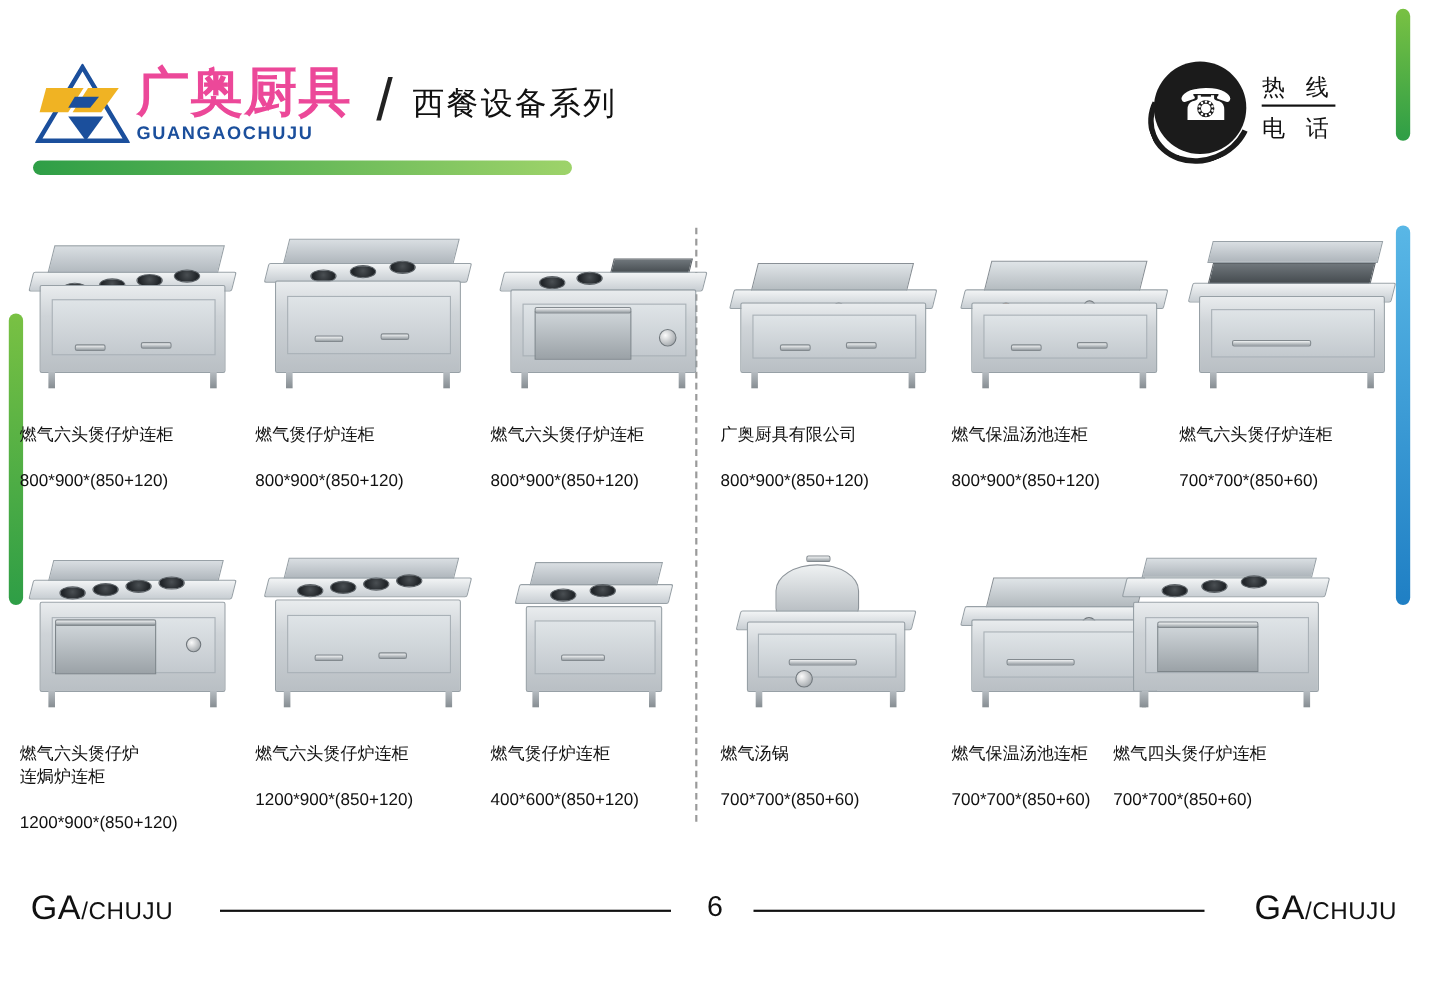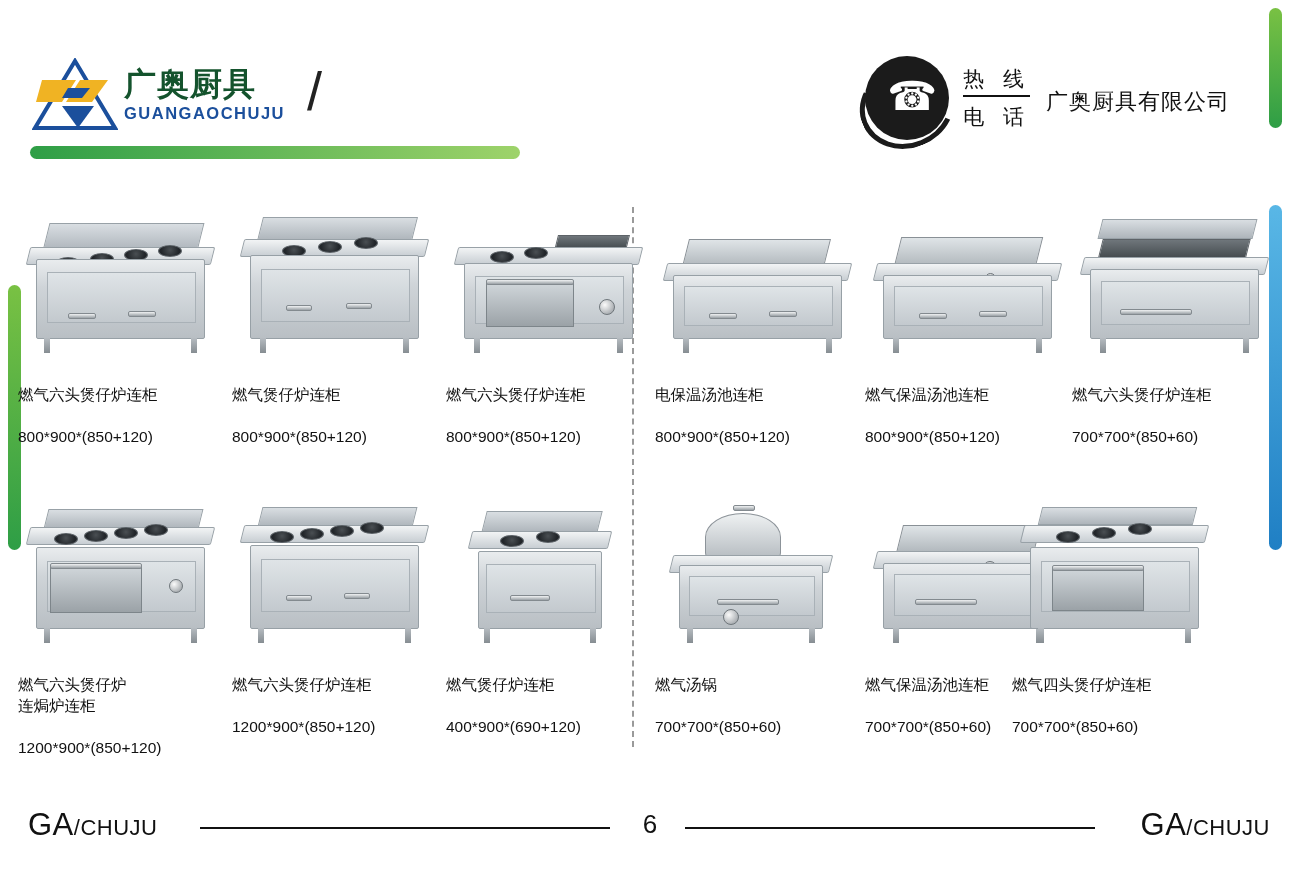--- a/index.html
+++ b/index.html
@@ -56,23 +56,23 @@
     align-items: center;
   }
   .logo-mark {
     width: 86px;
     height: 74px;
     position: relative;
     margin-right: 6px;
   }
   .logo-mark svg { position: absolute; left: 0; top: 0; }
   .logo-text-cn {
-    font-size: 32px;
+    font-size: 48px;
     font-weight: bold;
-    color: #14532d;
+    color: #ec4899;
     letter-spacing: 1px;
     line-height: 1;
     font-family: "DejaVu Sans", sans-serif;
   }
   .logo-text-en {
     font-size: 16.5px;
     font-weight: bold;
     color: #1b4f9c;
     letter-spacing: 1.5px;
     line-height: 1;
@@ -357,34 +357,34 @@
         <polygon points="48,22 76,22 60,44 34,44" fill="#f0b323"></polygon>
         <polygon points="30,48 62,48 46,70" fill="#1b4f9c"></polygon>
         <polygon points="36,30 58,30 50,40 30,40" fill="#1b4f9c"></polygon>
       </svg>
     </div>
     <div>
       <div class="logo-text-cn">广奥厨具</div>
       <div class="logo-text-en">GUANGAOCHUJU</div>
     </div>
     <div class="logo-slash">/</div>
+    <div class="series-title">西餐设备系列</div>
   </div>
   <div class="header-underline"></div>
 
   <div class="hotline">
     <div class="phone-badge">
       <div class="swoosh"></div>
       <div class="handset">☎</div>
     </div>
     <div class="hotline-words">
       <div>热 线</div>
       <div>电 话</div>
     </div>
     <div class="hotline-right">
-      <div class="hotline-company">广奥厨具有限公司</div>
     </div>
   </div>
 </div>
 
 <div class="divider-v"></div>
 
 <div class="grid">
 
   <div class="cell" style="left:8px; top:0;">
     <div class="shot">
@@ -468,21 +468,21 @@
         <div class="top" style="top:50px;"></div>
         <div class="knob" style="left:92px; top:62px;"></div>
         <div class="body" style="top:62px;"></div>
         <div class="handle" style="left:44px; top:100px; width:26px;"></div>
         <div class="handle" style="left:104px; top:98px; width:26px;"></div>
         <div class="leg" style="left:18px;"></div>
         <div class="leg" style="right:18px;"></div>
       </div>
     </div>
     <div class="caption">
-      <span>电保温汤池连柜</span><br>
+      <span>广奥厨具有限公司</span><br>
       <span class="dim">800*900*(850+120)</span>
     </div>
   </div>
 
   <div class="cell" style="left:855px; top:0;">
     <div class="shot">
       <div class="appl">
         <div class="tank" style="left:22px; top:24px; width:140px; height:32px;"></div>
         <div class="top" style="top:50px;"></div>
         <div class="knob" style="left:34px; top:62px; background:#d06a2a;"></div>
@@ -587,21 +587,21 @@
         <div class="knob" style="left:22px; top:54px;"></div>
         <div class="knob" style="left:42px; top:53px;"></div>
         <div class="body" style="top:48px;"></div>
         <div class="handle" style="left:40px; top:92px; width:38px;"></div>
         <div class="leg" style="left:14px;"></div>
         <div class="leg" style="right:14px;"></div>
       </div>
     </div>
     <div class="caption">
       <span>燃气煲仔炉连柜</span><br>
-      <span class="dim">400*900*(690+120)</span>
+      <span class="dim">400*600*(850+120)</span>
     </div>
   </div>
 
   <div class="cell" style="left:645px; top:290px;">
     <div class="shot">
       <div class="appl" style="left:16px; width:160px;">
         <div class="pot" style="left:34px; top:10px; width:74px; height:46px;"></div>
         <div class="handle" style="left:62px; top:2px; width:20px;"></div>
         <div class="top" style="top:52px;"></div>
         <div class="body" style="top:62px;"></div>

